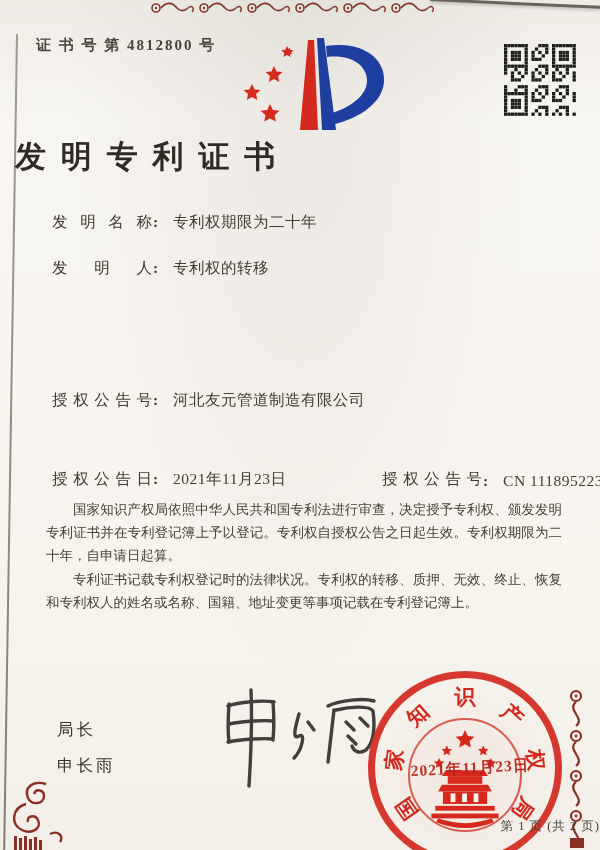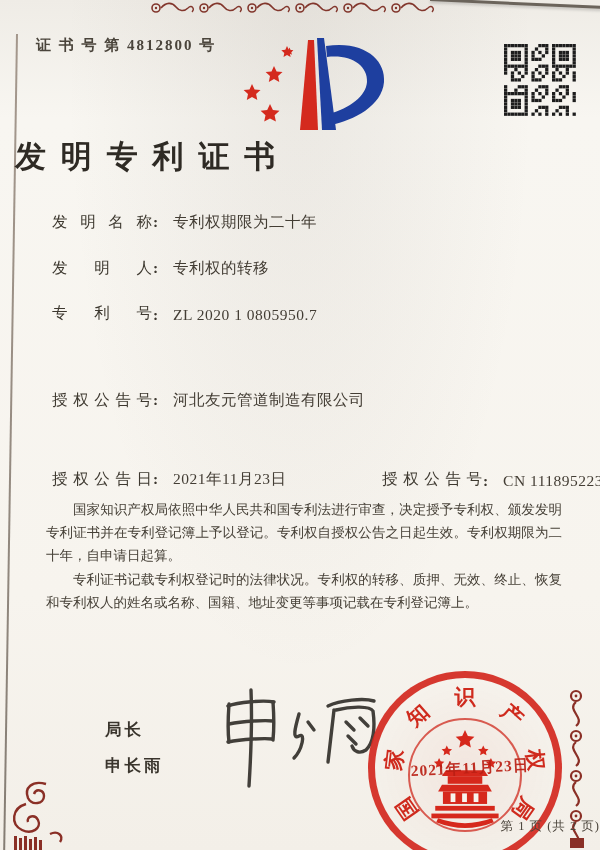--- a/index.html
+++ b/index.html
@@ -32,22 +32,22 @@
   .field-label { display:inline-block; width:100px; text-align:justify; text-align-last:justify;
     font-weight:normal; color:#3d382f; vertical-align:bottom; }
   .colon { font-weight:bold; margin-left:1px; }
   .field-value { margin-left:11px; font-weight:500; color:#433d34; letter-spacing:.5px; }
   .grant-col2 { position:absolute; left:330px; top:0; white-space:nowrap; }
   
   .body-text { position:absolute; left:46px; top:498px; width:516px;
     font-size:13.5px; line-height:1.72; color:#464037; text-align:justify; }
   .body-text p { text-indent:2em; margin:0; }
   
-  .signer { position:absolute; left:57px; top:712px; font-size:16.5px; font-weight:bold;
-    letter-spacing:3px; color:#3a352d; line-height:2.2;margin-left:48px; }
+  .signer { position:absolute; left:57px; top:712px; font-size:16.5px; font-weight:normal;
+    letter-spacing:3px; color:#3a352d; line-height:2.2; }
   .signature { position:absolute; left:168px; top:684px; }
   .seal { position:absolute; left:368px; top:671px; width:194px; height:194px;
     border:7px solid rgba(211,40,30,.92); border-radius:50%;
     background:radial-gradient(circle, rgba(214,40,28,.05), rgba(214,40,28,0) 70%); }
   .seal-inner-ring { position:absolute; left:33px; top:40px; width:114px; height:114px;
     border:2px solid rgba(207,42,29,.75); border-radius:50%; }
   .seal-emblem { position:absolute; left:42px; top:48px; }
   .seal-arc { position:absolute; inset:0; }
   .seal-date { position:absolute; left:382px; top:758px; width:176px; text-align:center;
     font-size:15.5px; font-weight:bold; color:rgba(186,30,20,.92); letter-spacing:1px;
@@ -337,24 +337,20 @@
   <div class="title">发明专利证书</div>
 
   <div class="field-row" style="top:212px">
     <span class="field-label">发明名称</span><span class="colon">:</span>
     <span class="field-value">专利权期限为二十年</span>
   </div>
   <div class="field-row" style="top:258px">
     <span class="field-label">发明人</span><span class="colon">:</span>
     <span class="field-value">专利权的转移</span>
   </div>
-  <div class="field-row" style="top:303px">
-    <span class="field-label">专利号</span><span class="colon">:</span>
-    <span class="field-value">ZL 2020 1 0805950.7</span>
-  </div>
   <div class="field-row" style="top:390px">
     <span class="field-label">授权公告号</span><span class="colon">:</span>
     <span class="field-value">河北友元管道制造有限公司</span>
   </div>
   <div class="field-row" style="top:469px; right:40px">
     <span class="field-label">授权公告日</span><span class="colon">:</span>
     <span class="field-value">2021年11月23日</span>
     <span class="grant-col2">
       <span class="field-label">授权公告号</span><span class="colon">:</span>
       <span class="field-value">CN 111895223 B</span>

